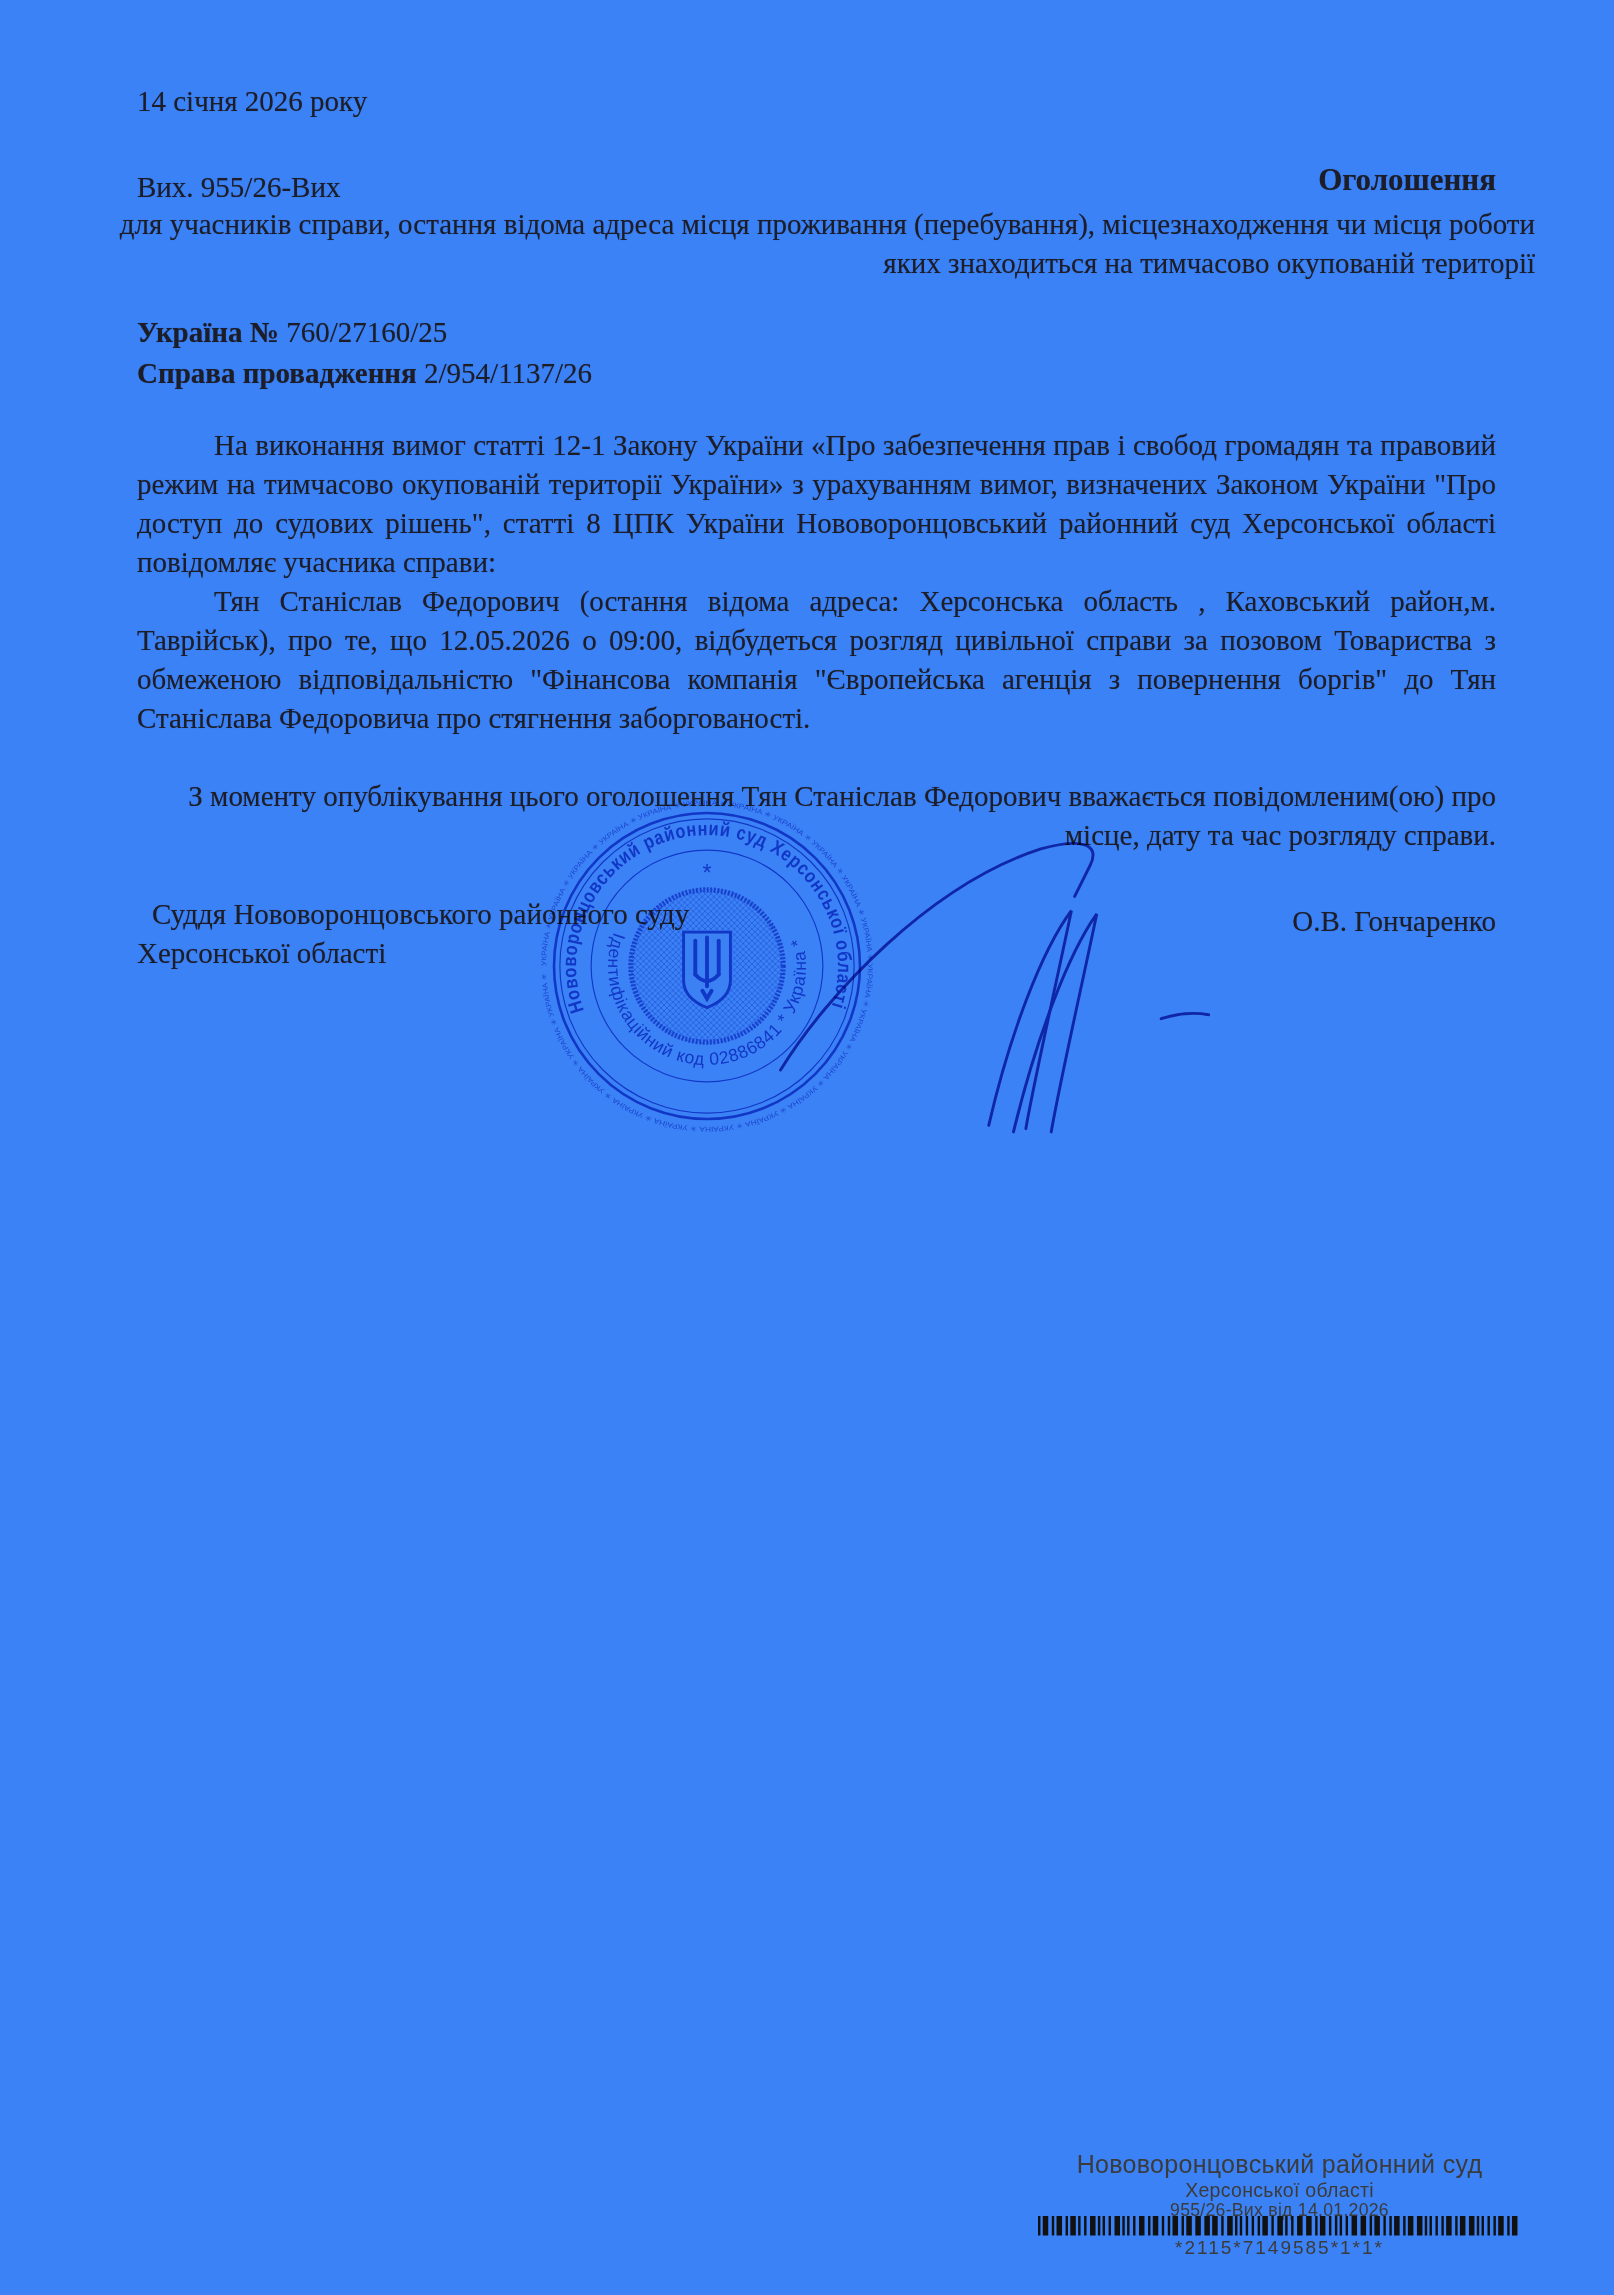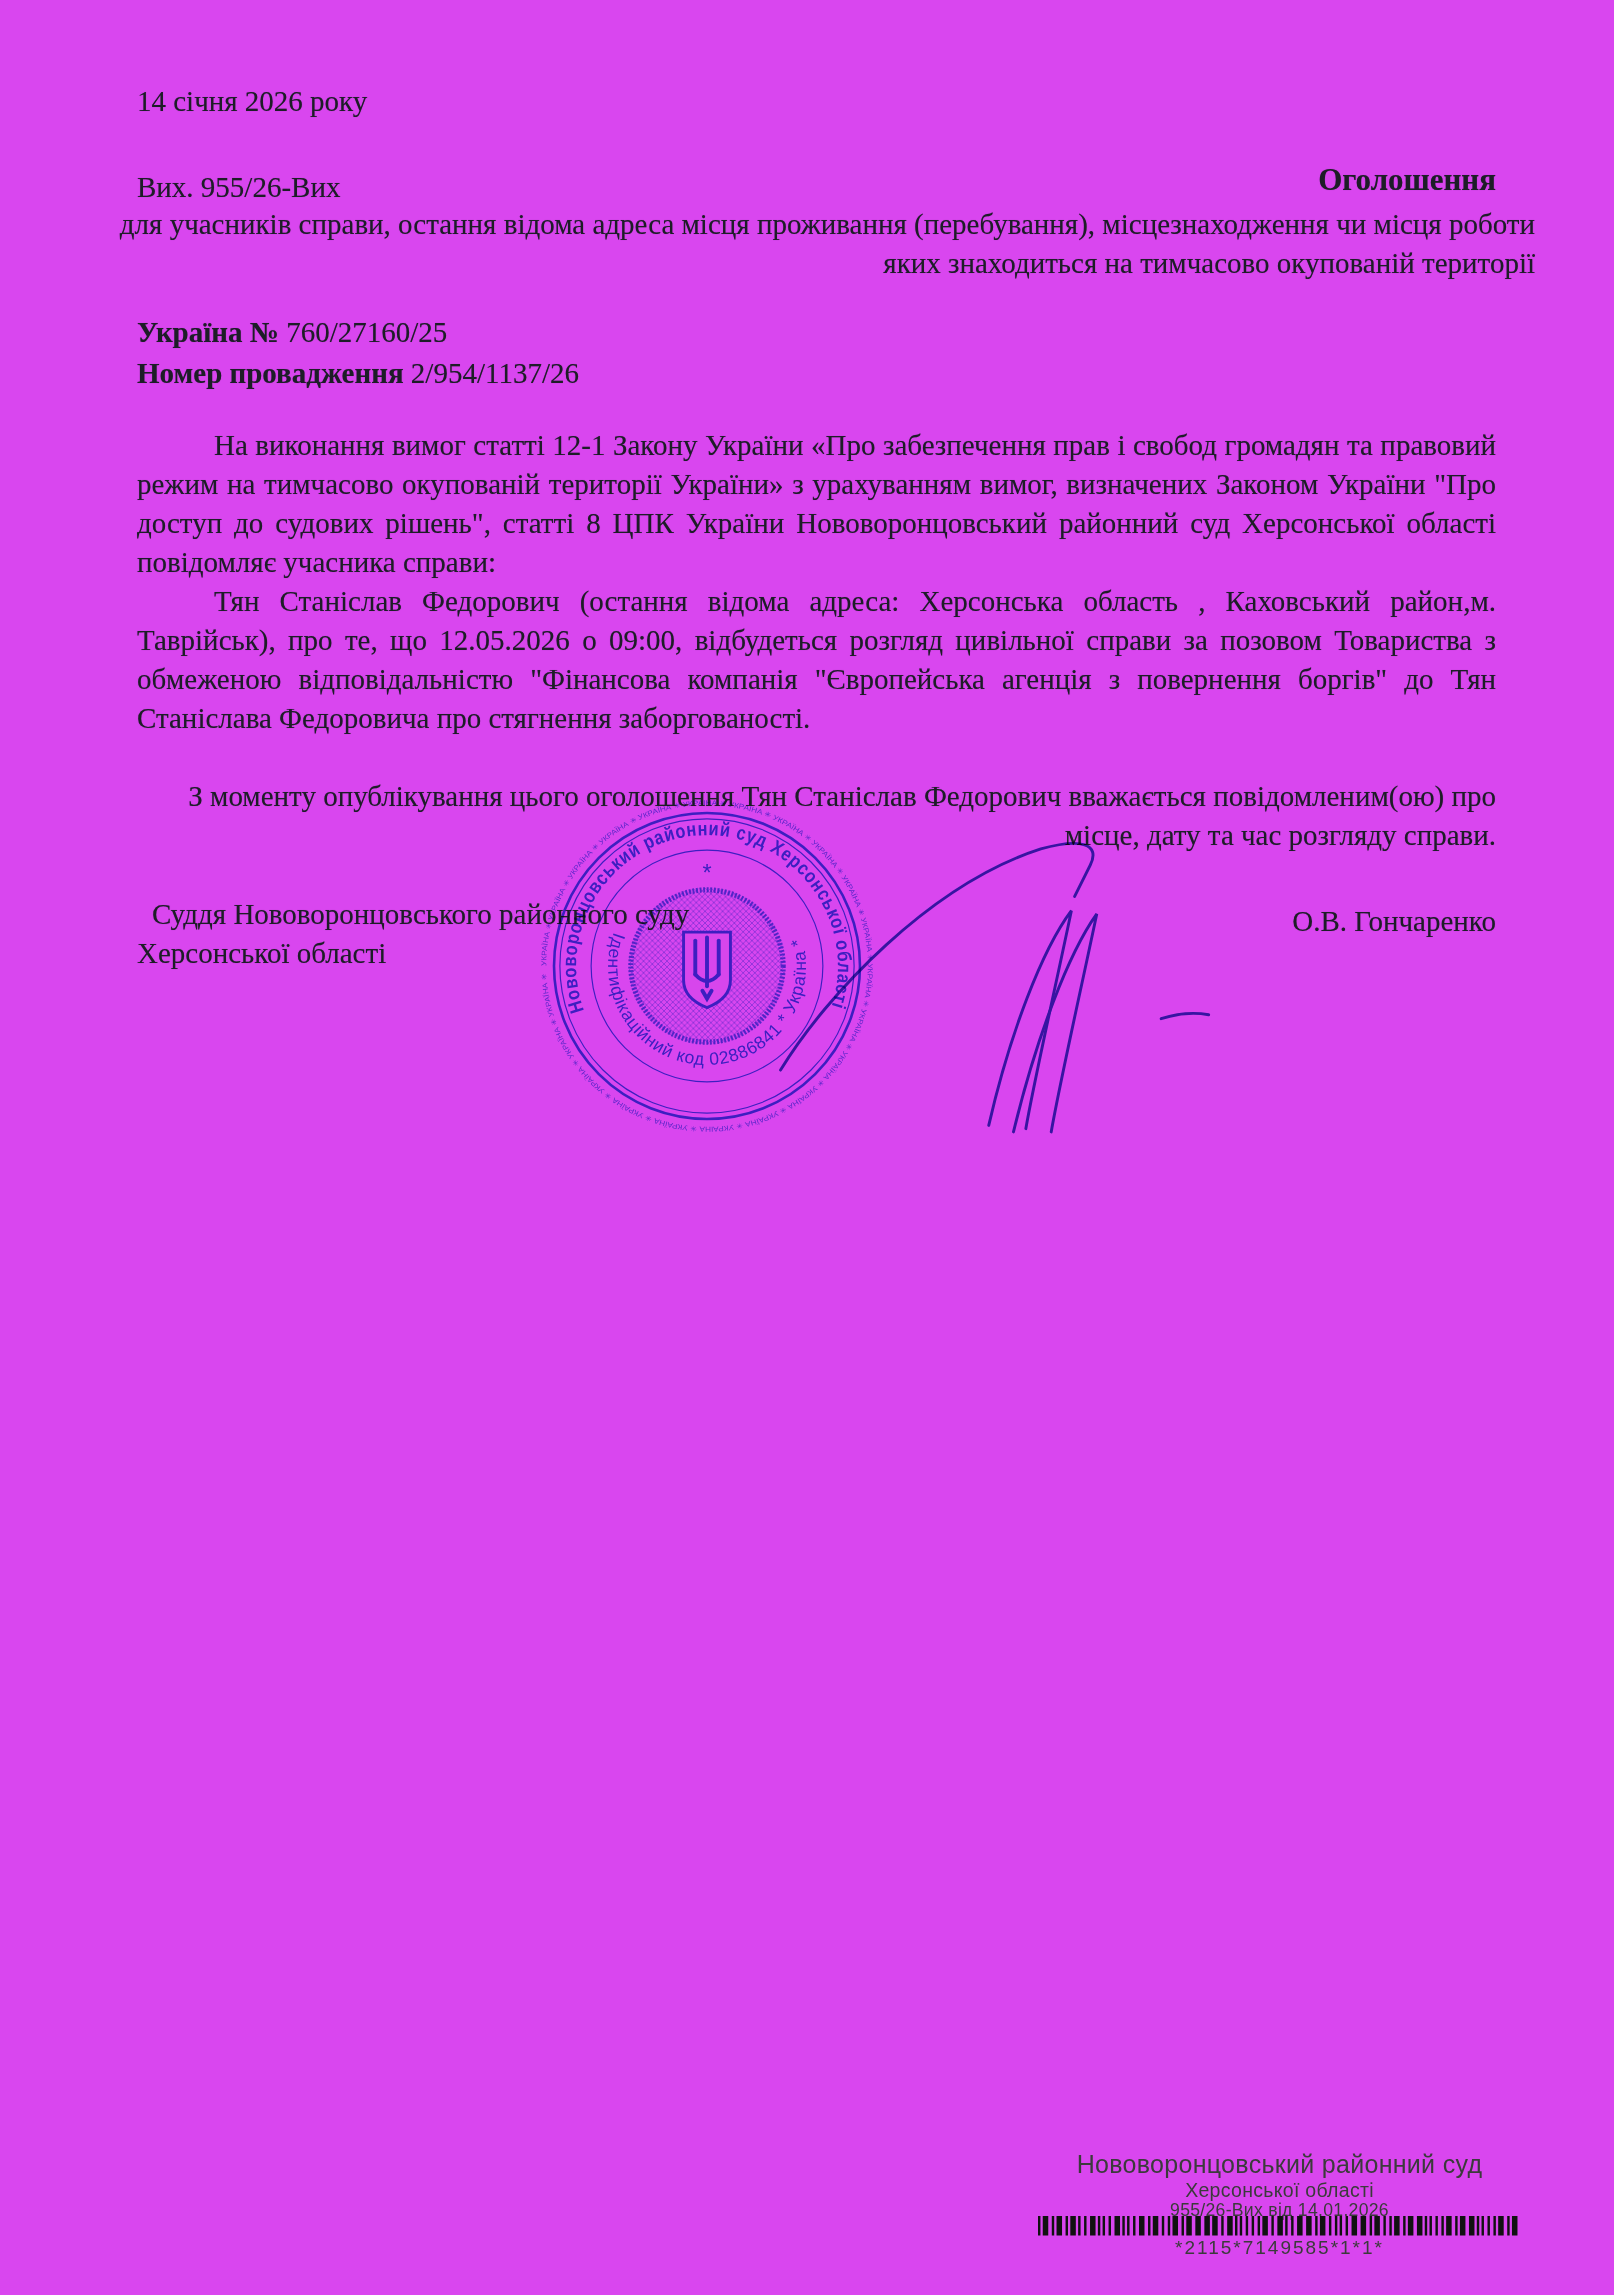--- a/index.html
+++ b/index.html
@@ -5,21 +5,21 @@
   :root{
     --ink:#1d1d27;
     --stamp:#3e63cc;
     --pen:#4149ad;
     --footer-ink:#3b3b3b;
   }
   html,body{margin:0;padding:0;background:#e8e8e8;}
   .page{
     position:relative;
     width:1615px;height:2295px;
-    background:#d946ef;
+    background:#3b82f6;
     overflow:hidden;
     font-family:"Liberation Serif","DejaVu Serif",serif;
     color:var(--ink);
   }
   .abs{position:absolute;}
   .scan{ text-shadow:0 0 0.7px rgba(25,25,40,.45); }
   .sz{font-size:29px;line-height:39px;}
   .b{font-weight:bold;}
   .center{text-align:right;}
   .flow{width:1359px;left:137px;}
@@ -54,21 +54,21 @@
   <div class="abs scan sz" style="left:137px;top:121px;margin-top:47px;">Вих. 955/26-Вих</div>
 
   <div class="abs scan b center" style="left:137px;top:163px;width:1359px;font-size:31px;line-height:34px;">Оголошення</div>
   <div class="abs scan center" style="left:98px;top:205px;width:1437px;font-size:29px;line-height:39px;">для учасників справи, остання відома адреса місця проживання (перебування), місцезнаходження чи місця роботи яких знаходиться на тимчасово окупованій території</div>
 
   <div class="abs scan sz" style="left:137px;top:313px;">
     <span class="b">Україна №</span>
     <span>760/27160/25</span>
   </div>
   <div class="abs scan sz" style="left:137px;top:354px;">
-    <span class="b">Номер провадження</span>
+    <span class="b">Справа провадження</span>
     <span>2/954/1137/26</span>
   </div>
 
   <div class="abs scan sz flow" style="top:426px;">
     <p>На виконання вимог статті 12-1 Закону України «Про забезпечення прав і свобод громадян та правовий режим на тимчасово окупованій території України» з урахуванням вимог, визначених Законом України "Про доступ до судових рішень", статті 8 ЦПК України Нововоронцовський районний суд Херсонської області повідомляє учасника справи:</p>
     <p>Тян Станіслав Федорович (остання відома адреса: Херсонська область , Каховський район,м. Таврійськ), про те, що  12.05.2026 о 09:00, відбудеться розгляд цивільної справи за позовом Товариства з обмеженою відповідальністю "Фінансова компанія "Європейська агенція з повернення боргів" до Тян Станіслава Федоровича про стягнення заборгованості.</p>
   </div>
   <div class="abs scan sz flow noindent" style="top:777px;">
     <p>З моменту опублікування цього оголошення Тян Станіслав Федорович вважається повідомленим(ою) про місце, дату та час розгляду справи.</p>
   </div>

